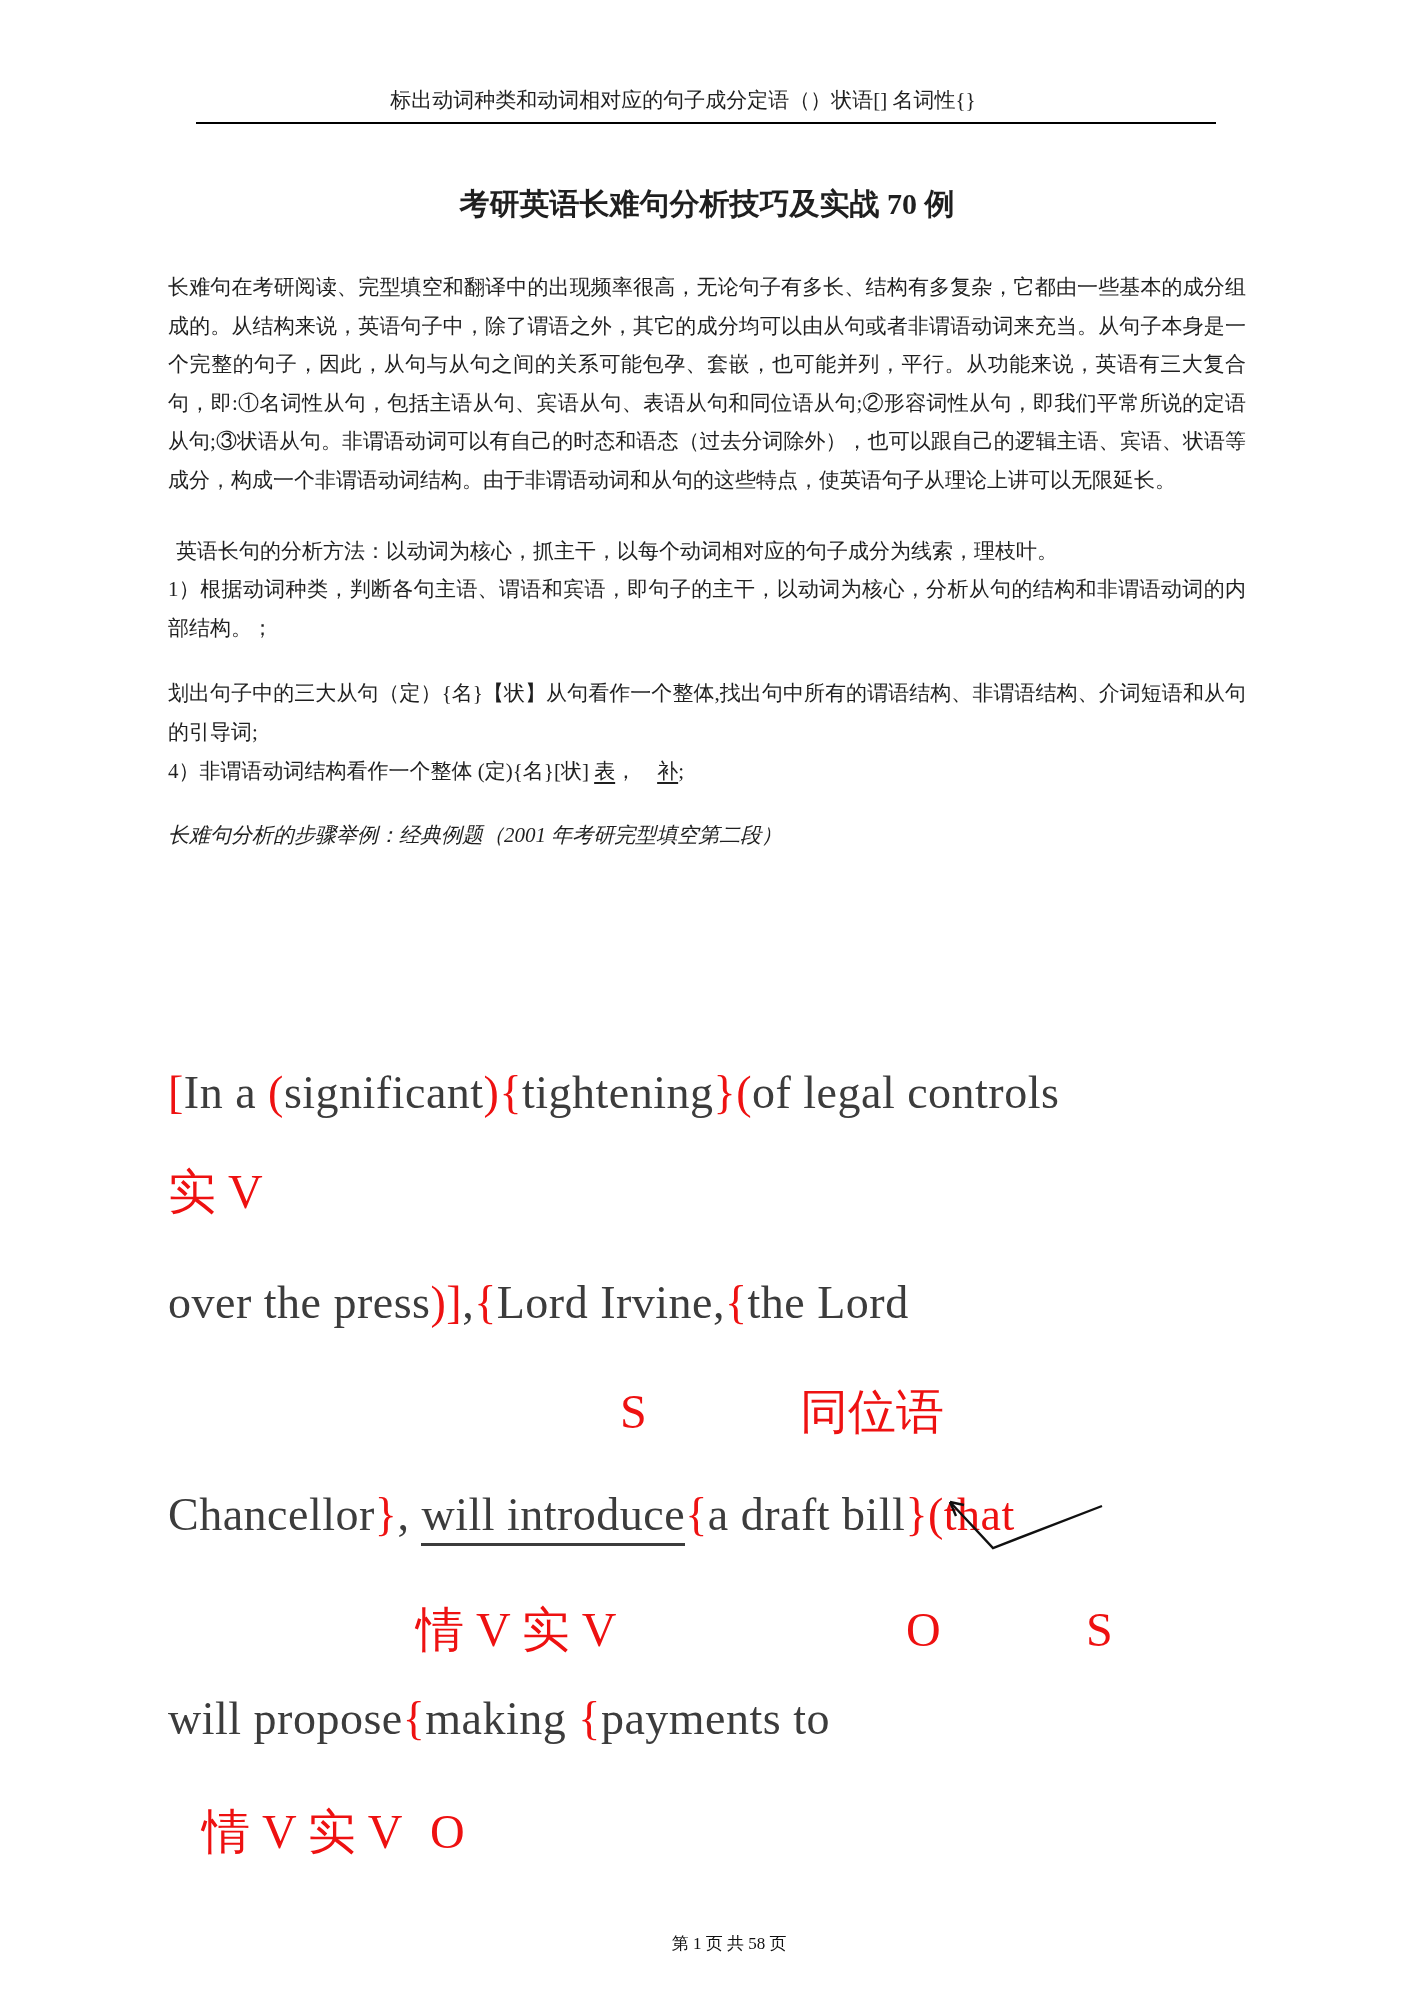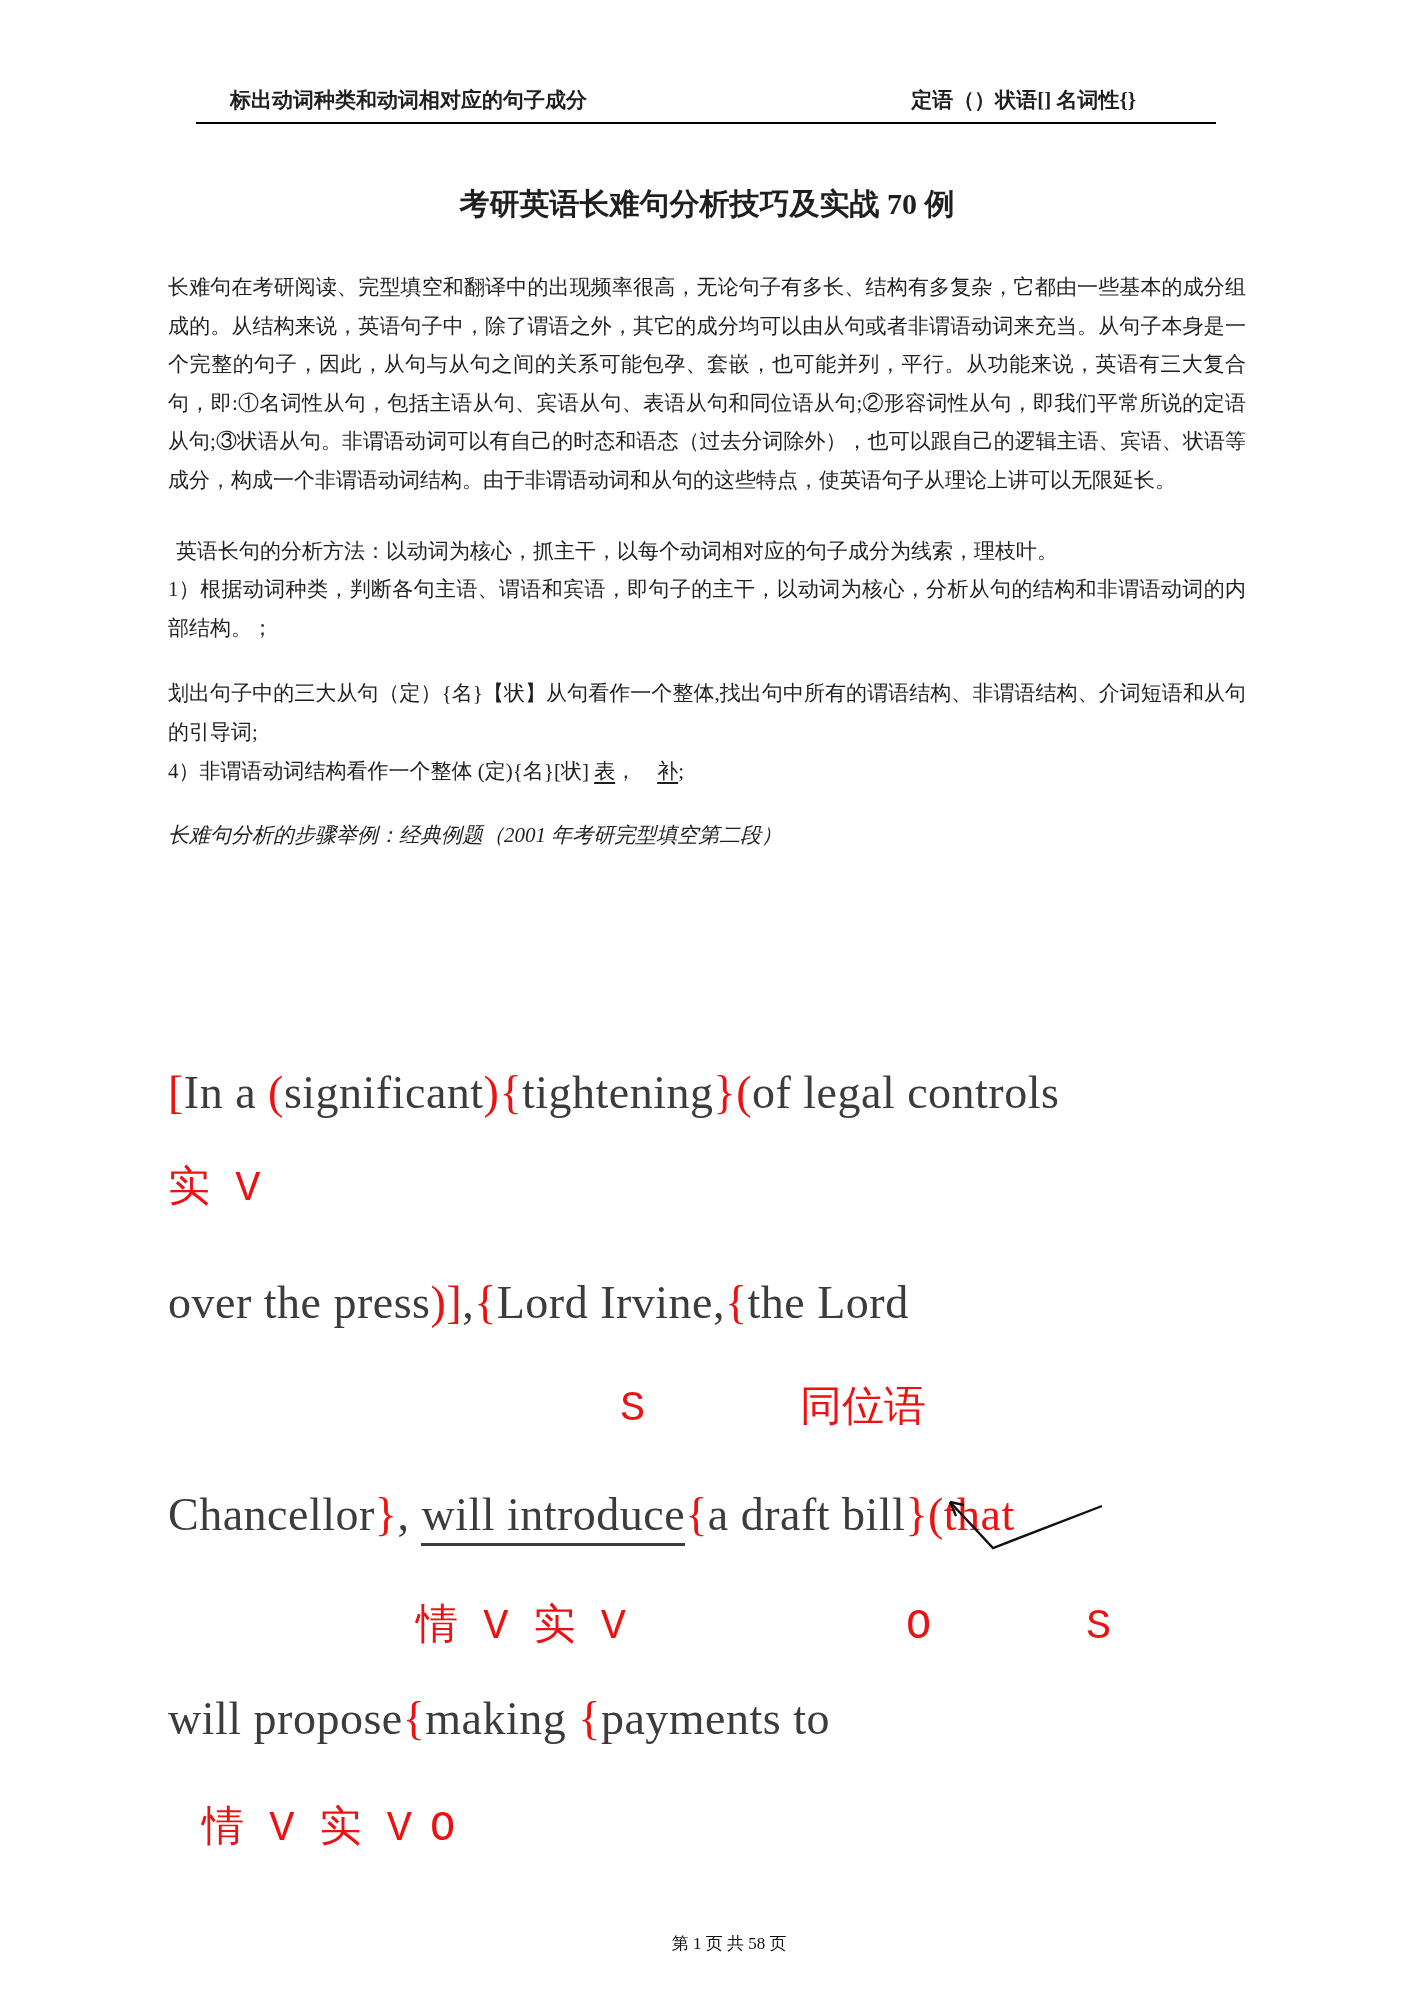--- a/index.html
+++ b/index.html
@@ -12,23 +12,23 @@
     overflow:hidden;
   }
   :root{--red:#ee1111;--ink:#1f1f1f;--ink-soft:#3c3c3c;}
 
   
   .header{
     position:absolute;left:196px;top:86px;width:1020px;
     border-bottom:2px solid #000;padding-bottom:7px;
   }
   .header-inner{
-    display:flex;justify-content:space-between;
+    display:flex;justify-content:center;
     padding-left:34px;padding-right:80px;
-    font-weight:bold;font-size:21px;line-height:1.4;
+    font-weight:normal;font-size:21px;line-height:1.4;
   }
 
   
   .doc-title{
     position:absolute;top:184px;left:0;width:100%;
     text-align:center;font-size:30px;font-weight:bold;
   }
 
   
   .body-text{
@@ -39,21 +39,21 @@
   .p1{margin-bottom:32px !important;}
   .p2{text-indent:8px;}
   .p3{margin-bottom:27px !important;}
   .p7{margin-top:26px !important;font-style:italic;}
   .u-cjk{text-decoration:underline;text-decoration-thickness:2px;text-underline-offset:4px;}
 
   
   .example{position:absolute;left:168px;top:1058px;width:1180px;height:860px;}
   .ex-line{position:absolute;left:0;white-space:nowrap;line-height:1;}
   .eng{font-size:46px;color:var(--ink-soft);letter-spacing:0.5px;}
-  .ann{font-size:42px;color:var(--red);font-family:Liberation Mono, monospace;}
+  .ann{font-size:48px;color:var(--red);}
   .red{color:var(--red);}
   .u-eng{border-bottom:3px solid currentColor;padding-bottom:3px;}
   .pos{position:absolute;top:0;}
 
   
   .arrow-wrap{position:absolute;left:935px;top:1492px;width:180px;height:66px;}
 
   
   .footer{
     position:absolute;top:1932px;left:0;width:100%;

